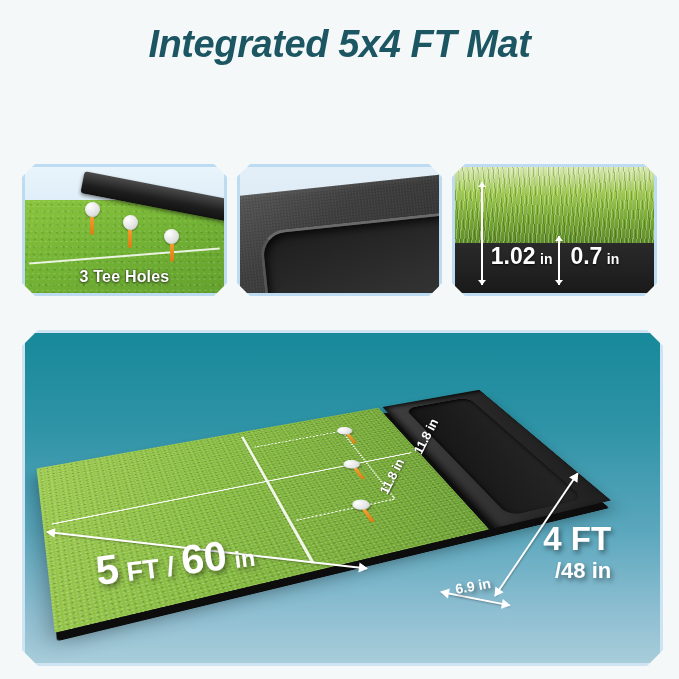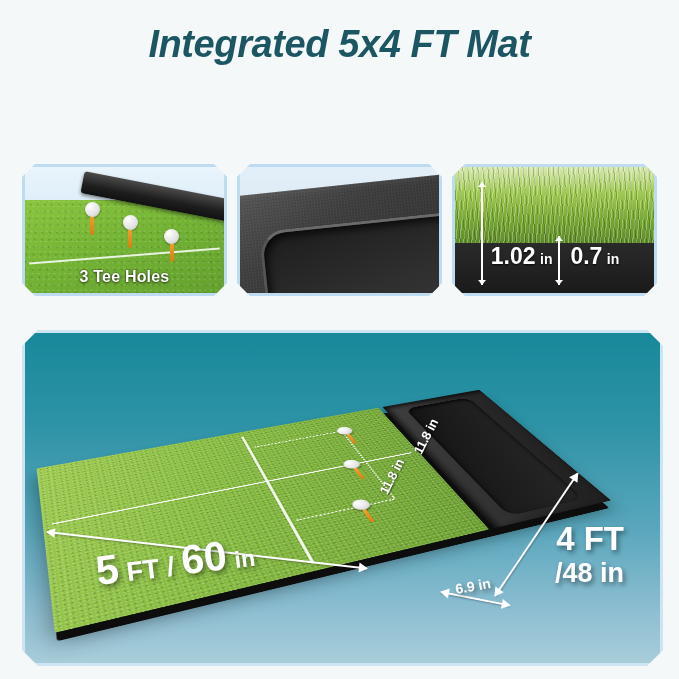--- a/index.html
+++ b/index.html
@@ -168,23 +168,23 @@
 
   .big-dim{position:absolute;color:#fff;font-weight:bold;z-index:8;
     text-shadow:2px 3px 5px rgba(0,0,0,.45);white-space:nowrap;}
 
   .dim-len{left:96px;top:548px;font-size:0;transform:rotate(-7deg);
     transform-origin:left center;}
   .dim-len .n{font-size:41px;}
   .dim-len .u{font-size:27px;}
   .dim-len .s{font-size:23px;}
 
-  .dim-dep{left:543px;top:520px;text-align:right;}
+  .dim-dep{left:543px;top:520px;text-align:center;}
   .dim-dep .l1{font-size:33px;}
-  .dim-dep .l2{font-size:27px;margin-left:12px;}
+  .dim-dep .l2{font-size:22px;margin-left:12px;}
 
   .dim-tray{left:455px;top:578px;font-size:14px;transform:rotate(-10deg);}
 
   .arrow-line{position:absolute;background:#fff;height:2px;z-index:7;
     box-shadow:0 1px 2px rgba(0,0,0,.3);}
   .arrow-line:before{content:"";position:absolute;left:-1px;top:-4px;
     border-top:5px solid transparent;border-bottom:5px solid transparent;
     border-right:9px solid #fff;}
   .arrow-line.both:after{content:"";position:absolute;right:-1px;top:-4px;
     border-top:5px solid transparent;border-bottom:5px solid transparent;

